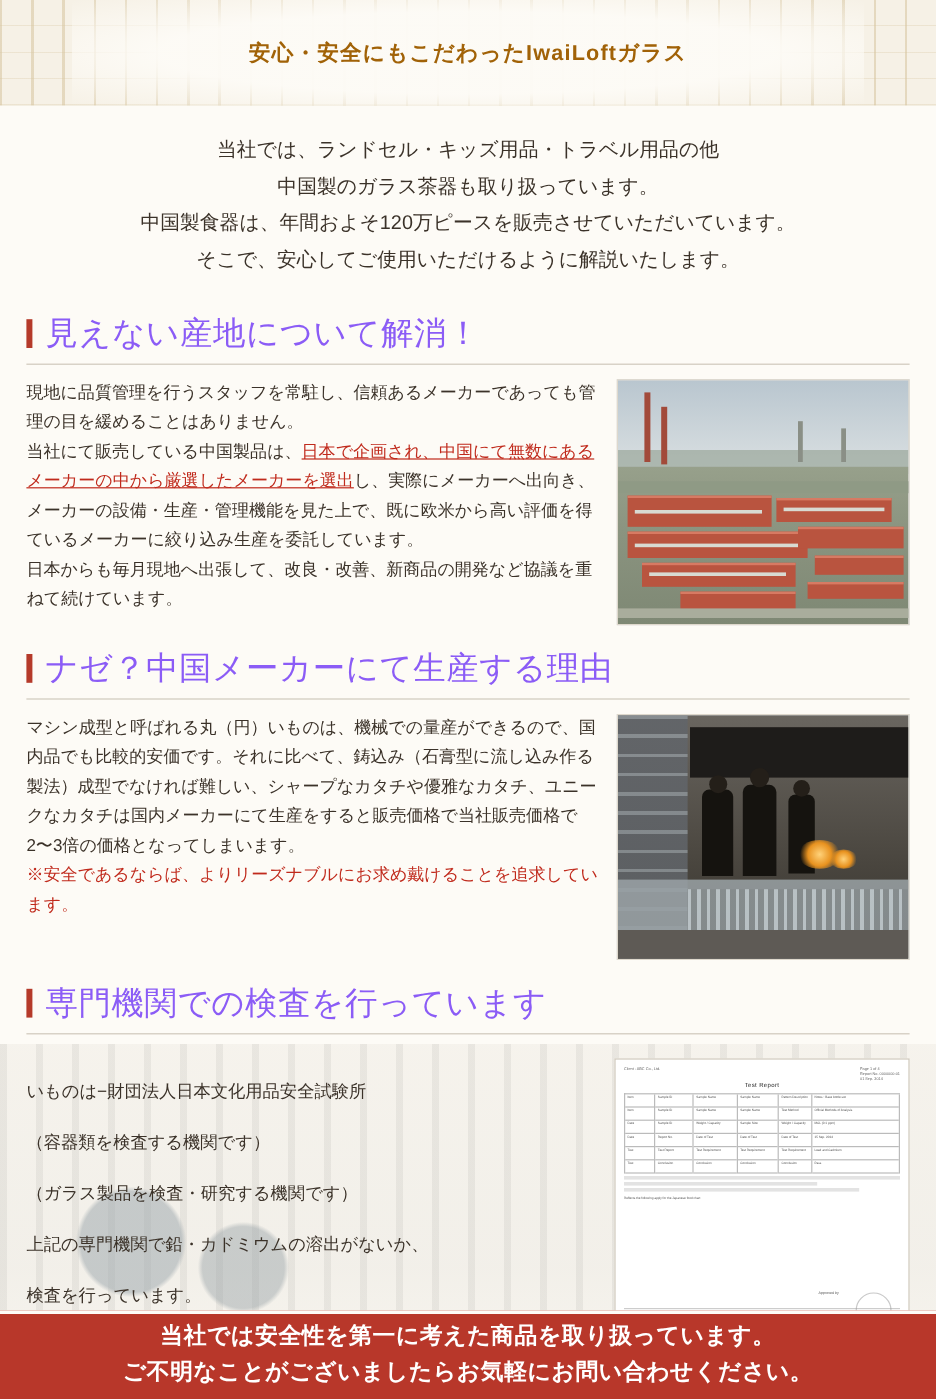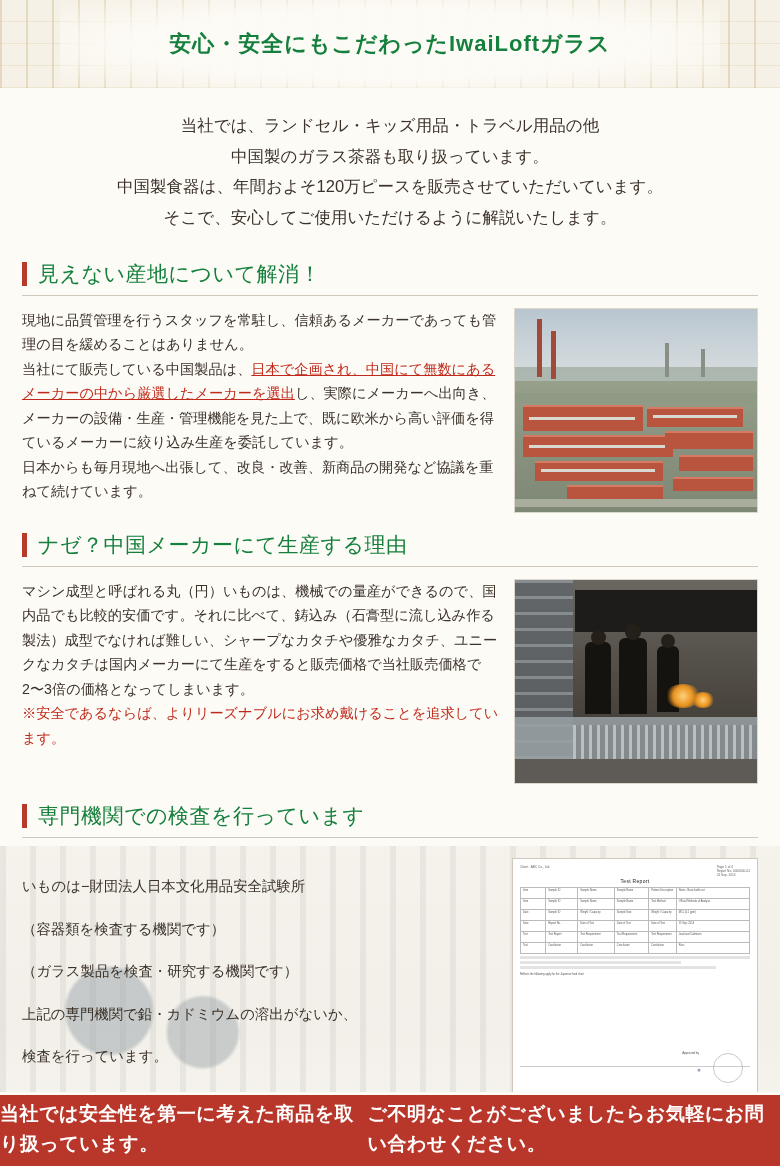--- a/index.html
+++ b/index.html
@@ -40,23 +40,23 @@
   }
   .header-center-wash {
     position: absolute;
     left: 60px; right: 60px; top: 0; bottom: 0;
     background: radial-gradient(ellipse at center, rgba(253,251,246,0.97) 55%, rgba(253,251,246,0.0) 100%);
   }
   .header-title {
     position: absolute;
     left: 0; right: 0; top: 0; bottom: 0;
     display: flex; align-items: center; justify-content: center;
-    font-size: 22px;
+    font-size: 18px;
     font-weight: bold;
-    color: #15803d;
+    color: #a16207;
     letter-spacing: 1px;
     text-align: right;
   }
 
   
   .intro {
     padding: 22px 20px 14px 20px;
     text-align: center;
     color: #3b3229;
     font-size: 16.5px;
@@ -72,22 +72,22 @@
     border-bottom: 1px solid #cfc8bb;
     padding: 4px 0 7px 0;
   }
   .sec-bar {
     width: 5px; height: 24px;
     background: #b53a2a;
     margin-right: 11px;
     flex: none;
   }
   .sec-title {
-    font-size: 21px;
-    color: #15803d;
+    font-size: 27px;
+    color: #8b5cf6;
     letter-spacing: 0.5px;
   }
 
   
   .block {
     display: flex;
     padding: 12px 22px 4px 22px;
     gap: 14px;
   }
   .block-text {
@@ -194,21 +194,21 @@
     border:1px solid #9a9a9a; border-radius:50%; opacity:.55; }
   .rep-footline { position:absolute; left:7px; right:7px; bottom:28px; border-top:1px solid #ccc; }
 
   
   .footer {
     position: absolute;
     left: 0; right: 0; bottom: 0;
     height: 74px;
     background: #b8372a;
     color: #ffffff;
-    display: flex; flex-direction: row;
+    display: flex; flex-direction: column;
     align-items: center; justify-content: center;
     font-size: 19px;
     line-height: 1.6;
     font-weight: bold;
     letter-spacing: 0.5px;
   }
   .footer-strip-top { position:absolute; left:0; right:0; top:0; height:3px; background:#fdfbf6; }
 </style>
 </head>
 <body>

